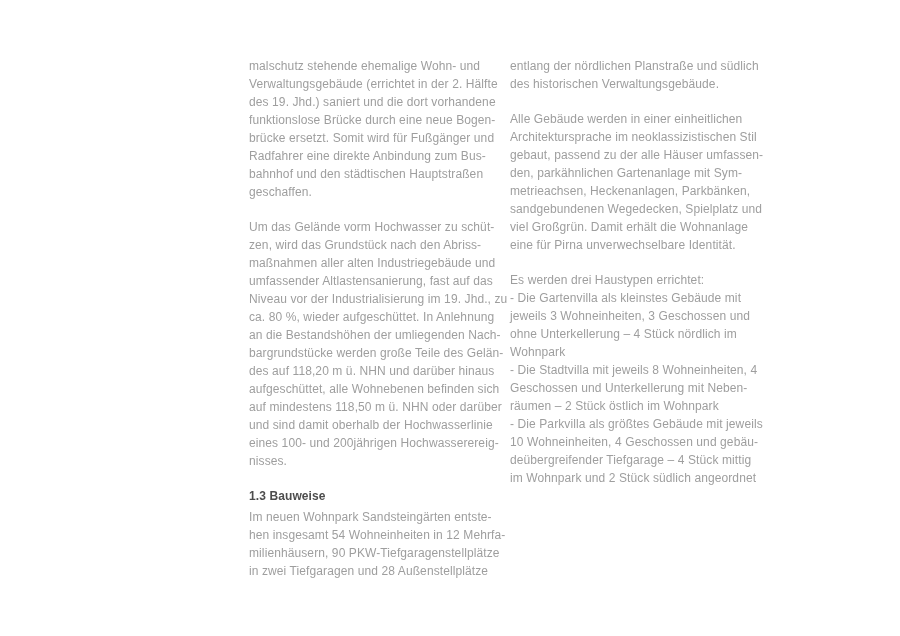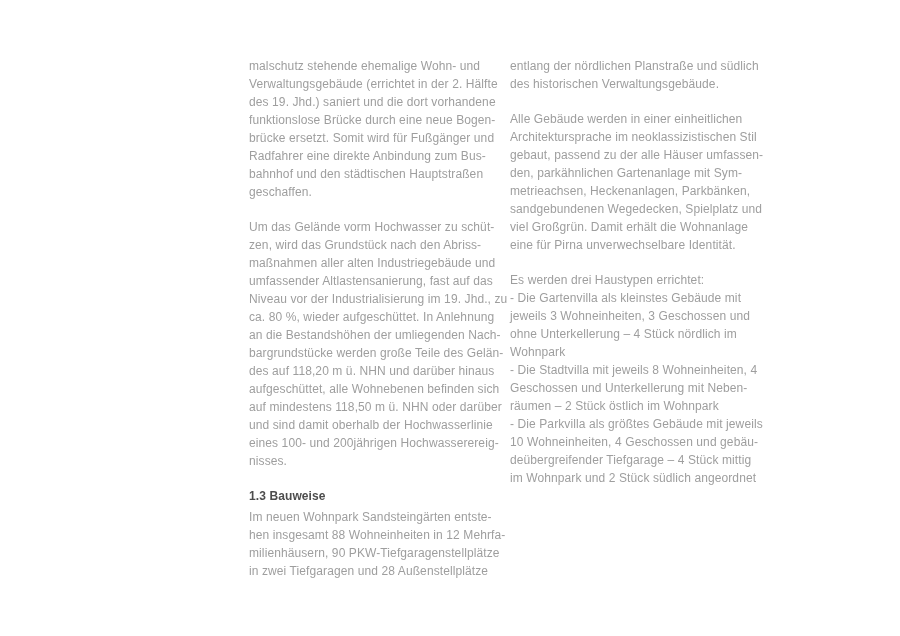--- a/index.html
+++ b/index.html
@@ -69,21 +69,21 @@
 an die Bestandshöhen der umliegenden Nach-
 bargrundstücke werden große Teile des Gelän-
 des auf 118,20 m ü. NHN und darüber hinaus
 aufgeschüttet, alle Wohnebenen befinden sich
 auf mindestens 118,50 m ü. NHN oder darüber
 und sind damit oberhalb der Hochwasserlinie
 eines 100- und 200jährigen Hochwasserereig-
 nisses.</p>
     <p class="section-heading">1.3 Bauweise</p>
     <p class="para">Im neuen Wohnpark Sandsteingärten entste-
-hen insgesamt 88 Wohneinheiten in 12 Mehrfa-
+hen insgesamt 54 Wohneinheiten in 12 Mehrfa-
 milienhäusern, 90 PKW-Tiefgaragenstellplätze
 in zwei Tiefgaragen und 28 Außenstellplätze</p>
   </div>
 
   <div class="text-column col-right">
     <p class="para">entlang der nördlichen Planstraße und südlich
 des historischen Verwaltungsgebäude.</p>
     <p class="para">Alle Gebäude werden in einer einheitlichen
 Architektursprache im neoklassizistischen Stil
 gebaut, passend zu der alle Häuser umfassen-

